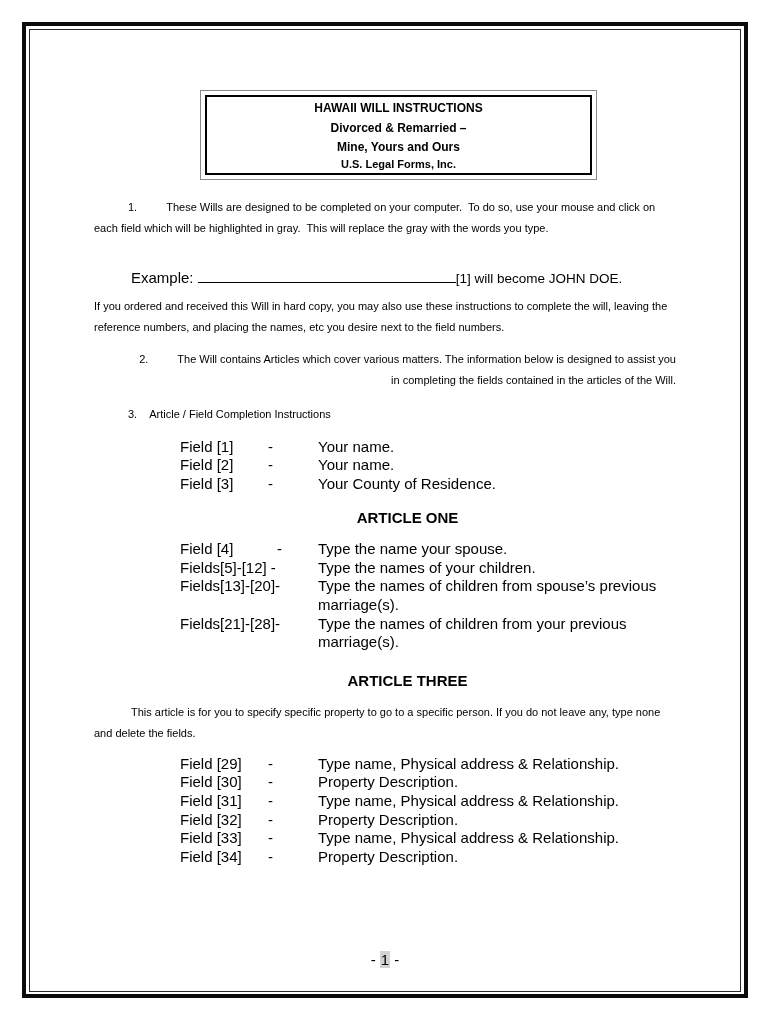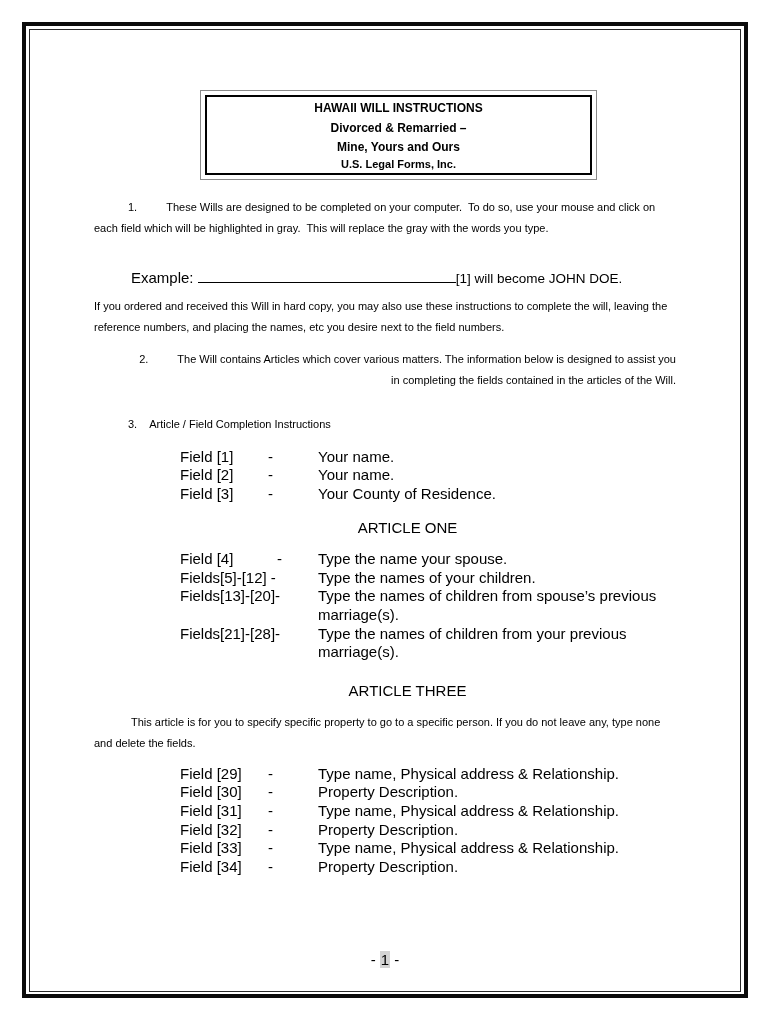--- a/index.html
+++ b/index.html
@@ -21,35 +21,35 @@
   
   .para{font-size:11px;line-height:21px;margin:0;}
   .para .ptext{white-space:pre-wrap;}
   .indented{text-indent:34px;}
   .ptab{display:inline-block;width:29px;}
   .ptab-small{display:inline-block;width:12px;}
   .mt-p1{margin-top:17px;}
   .mt-ex{margin-top:28px;}
   .mt-hc{margin-top:7px;}
   .mt-p2{margin-top:11px;text-align:right;}
-  .mt-p3{margin-top:23px;}
+  .mt-p3{margin-top:13px;}
 
   
   .example-row{font-size:15px;line-height:21px;padding-left:37px;}
   .ex-underline{display:inline-block;width:258px;height:13px;border-bottom:1px solid #000;}
   .ex-tail{font-size:13.5px;}
 
   
   .ftable{margin-top:12px;padding-left:86px;font-size:15px;line-height:18.6px;}
   .frow{display:grid;grid-template-columns:88px 50px 1fr;}
   .frow-wide{grid-template-columns:97px 41px 1fr;}
   .fl,.fd{white-space:nowrap;}
 
   
-  .article-heading{font-size:15px;font-weight:normal;text-align:center;padding-left:45px;line-height:21px;margin:0;}
+  .article-heading{font-size:15px;font-weight:bold;text-align:center;padding-left:45px;line-height:21px;margin:0;}
   .mt-h1{margin-top:14px;}
   .mt-h3{margin-top:18px;}
   .mt-t1{margin-top:13px;}
   .mt-t2{margin-top:12px;}
   .mt-i3{margin-top:11px;}
   .mt-t3{margin-top:11px;}
 
   
   .footer{position:absolute;left:0;top:950px;width:100%;text-align:center;font-size:15px;line-height:20px;}
   .page-field{background:#d3d3d3;padding:0 1px;}

